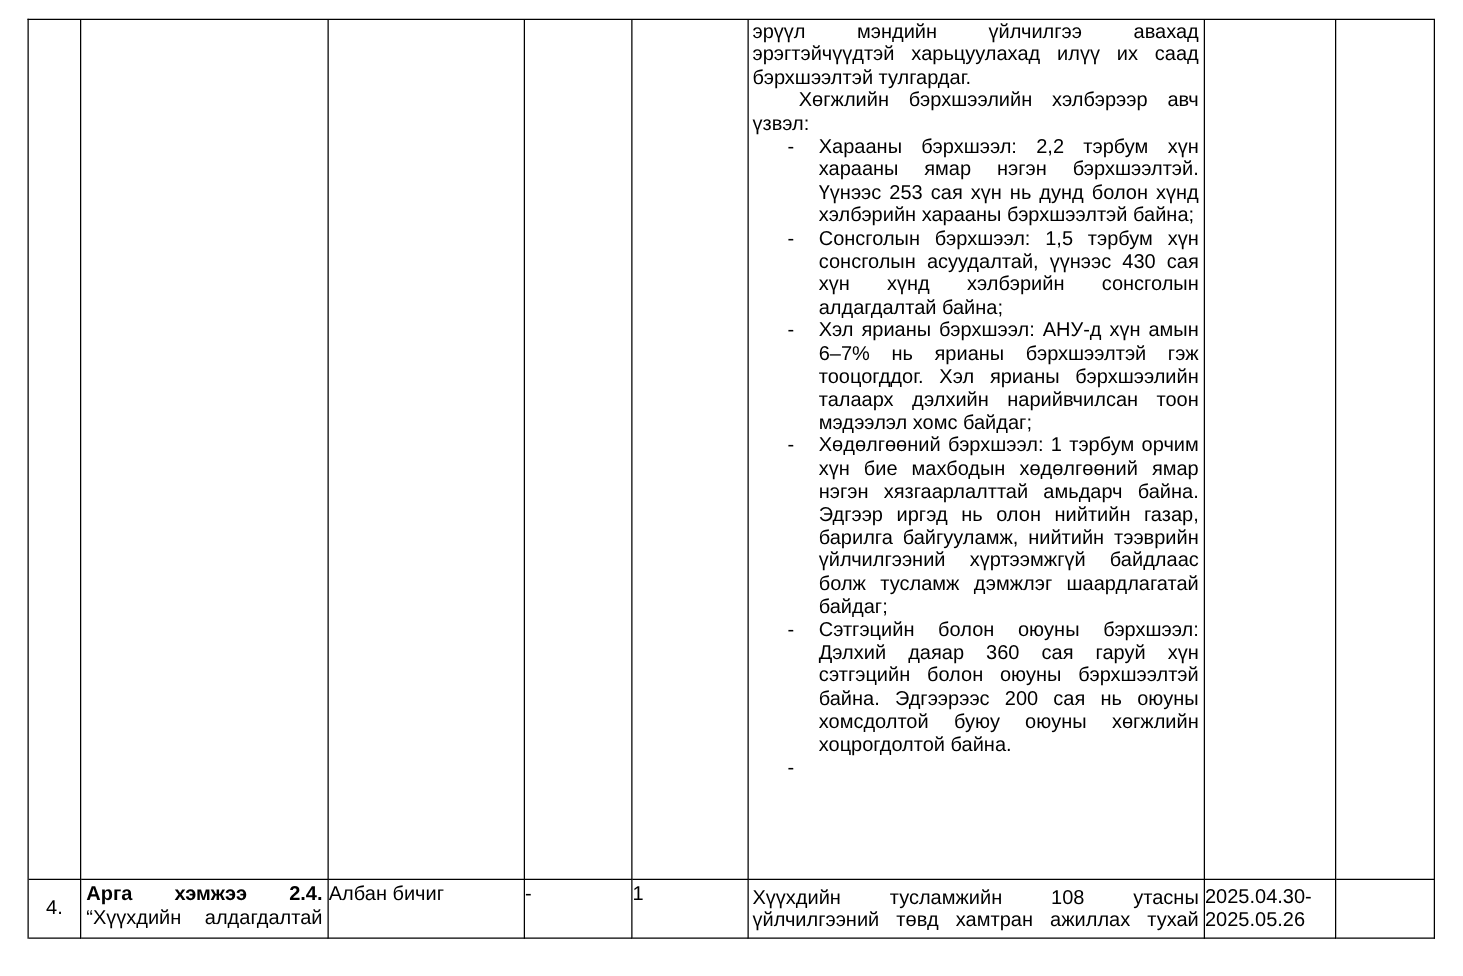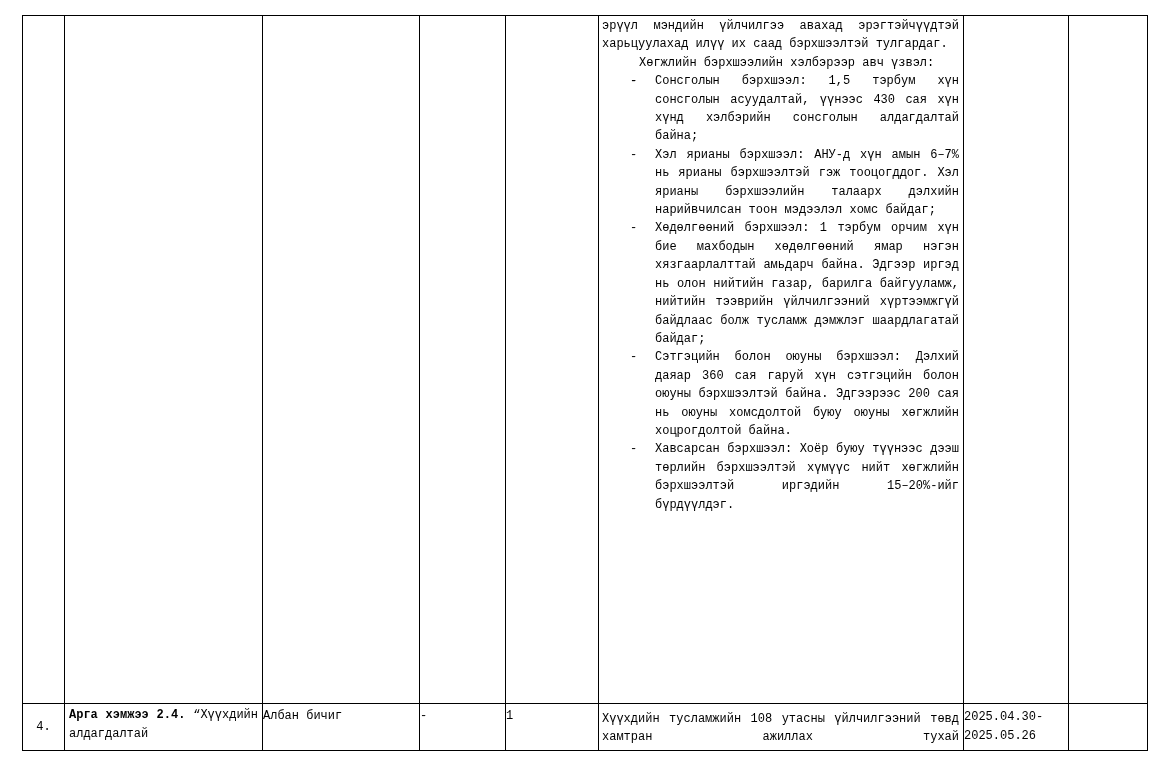--- a/index.html
+++ b/index.html
@@ -27,23 +27,22 @@
     grid-template-columns: 42px 198px 157px 86px 93px 365px 105px 79px;
     grid-template-rows: 688px 47px;
     border-left: 1.5px solid #000;
     border-top: 1.5px solid #000;
   }
   .cell {
     box-sizing: border-box;
     border-right: 1.5px solid #000;
     border-bottom: 1.5px solid #000;
     overflow: hidden;
-    font-size: 12px;
+    font-size: 16px;
     line-height: 18.4px;
-    font-family: Liberation Mono, monospace;
   }
   
   .details-cell {
     padding: 1px 4px 0 3px;
     text-align: justify;
   }
   .details-cell p {
     margin: 0;
   }
   .para-heading {
@@ -98,40 +97,40 @@
     <div class="cell"></div>
     <div class="cell"></div>
     <div class="cell"></div>
 
     <div class="cell details-cell">
       <p>эрүүл мэндийн үйлчилгээ авахад эрэгтэйчүүдтэй харьцуулахад илүү их саад бэрхшээлтэй тулгардаг.</p>
       <p class="para-heading">Хөгжлийн бэрхшээлийн хэлбэрээр авч үзвэл:</p>
 
       <div class="bullet">
         <span class="marker">-</span>
+        <span>Харааны бэрхшээл: 2,2 тэрбум хүн харааны ямар нэгэн бэрхшээлтэй. Үүнээс 253 сая хүн нь дунд болон хүнд хэлбэрийн харааны бэрхшээлтэй байна;</span>
       </div>
       <div class="bullet">
         <span class="marker">-</span>
         <span>Сонсголын бэрхшээл: 1,5 тэрбум хүн сонсголын асуудалтай, үүнээс 430 сая хүн хүнд хэлбэрийн сонсголын алдагдалтай байна;</span>
       </div>
       <div class="bullet">
         <span class="marker">-</span>
         <span>Хэл ярианы бэрхшээл: АНУ-д хүн амын 6–7% нь ярианы бэрхшээлтэй гэж тооцогддог. Хэл ярианы бэрхшээлийн талаарх дэлхийн нарийвчилсан тоон мэдээлэл хомс байдаг;</span>
       </div>
       <div class="bullet">
         <span class="marker">-</span>
         <span>Хөдөлгөөний бэрхшээл: 1 тэрбум орчим хүн бие махбодын хөдөлгөөний ямар нэгэн хязгаарлалттай амьдарч байна. Эдгээр иргэд нь олон нийтийн газар, барилга байгууламж, нийтийн тээврийн үйлчилгээний хүртээмжгүй байдлаас болж тусламж дэмжлэг шаардлагатай байдаг;</span>
       </div>
       <div class="bullet">
         <span class="marker">-</span>
         <span>Сэтгэцийн болон оюуны бэрхшээл: Дэлхий даяар 360 сая гаруй хүн сэтгэцийн болон оюуны бэрхшээлтэй байна. Эдгээрээс 200 сая нь оюуны хомсдолтой буюу оюуны хөгжлийн хоцрогдолтой байна.</span>
       </div>
       <div class="bullet">
         <span class="marker">-</span>
-        <span>Хавсарсан бэрхшээл: Хоёр буюу түүнээс дээш төрлийн бэрхшээлтэй хүмүүс нийт хөгжлийн бэрхшээлтэй иргэдийн 15–20%-ийг бүрдүүлдэг.</span>
       </div>
     </div>
 
     <div class="cell"></div>
     <div class="cell"></div>
 
     <div class="cell num-cell">
       <span>4.</span>
     </div>
 

